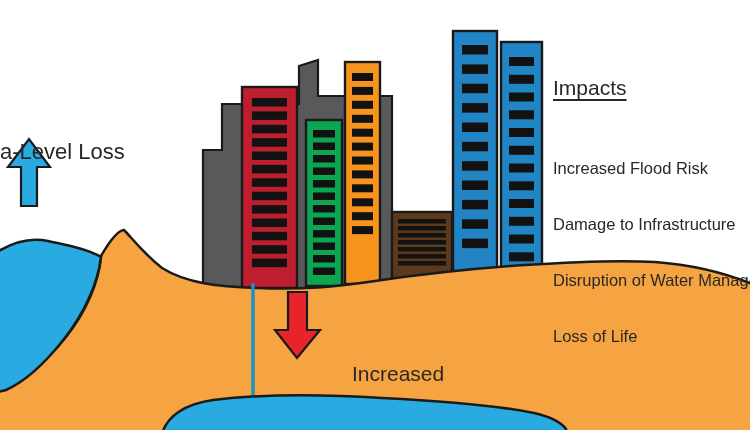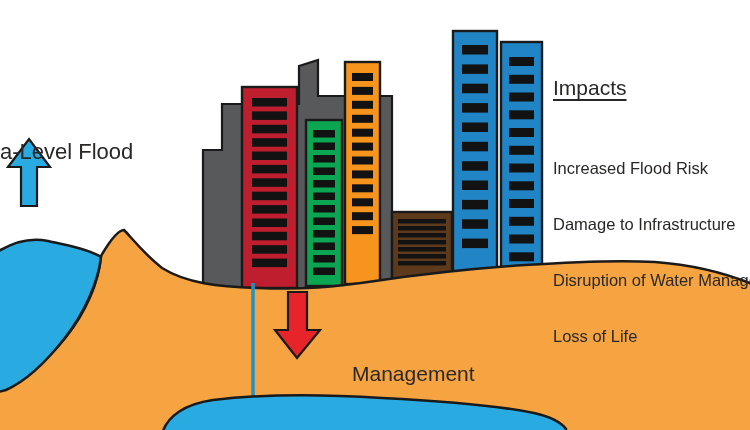--- a/index.html
+++ b/index.html
@@ -139,25 +139,25 @@
              C 442 401, 500 406, 534 413
              C 551 417, 561 422, 566 429
              L 566 436 L 162 436 Z" fill="#29abe2"></path>
 
     <path stroke="#1a1a1a" stroke-width="2.2" d="M 21 206 L 21 167 L 8 167 L 29 139 L 50 167 L 37 167 L 37 206 Z" fill="#29abe2"></path>
 
     <path stroke="#1a1a1a" stroke-width="2.2" d="M 288 292 L 307 292 L 307 330 L 320 330 L 297 358 L 275 330 L 288 330 Z" fill="#e8242b"></path>
   </svg>
 
   <div class="label sea-level">
-    <div>a-Level Flood</div>
+    <div>a-Level Loss</div>
   </div>
 
   <div class="label subsidence">
-    <div>Management</div>
+    <div>Increased</div>
     
   </div>
 
   <div class="label impacts">
     <div class="title">Impacts</div>
     <div class="item">Increased Flood Risk</div>
     <div class="item">Damage to Infrastructure</div>
     <div class="item">Disruption of Water Management</div>
     <div class="item">Loss of Life</div>
   </div>

